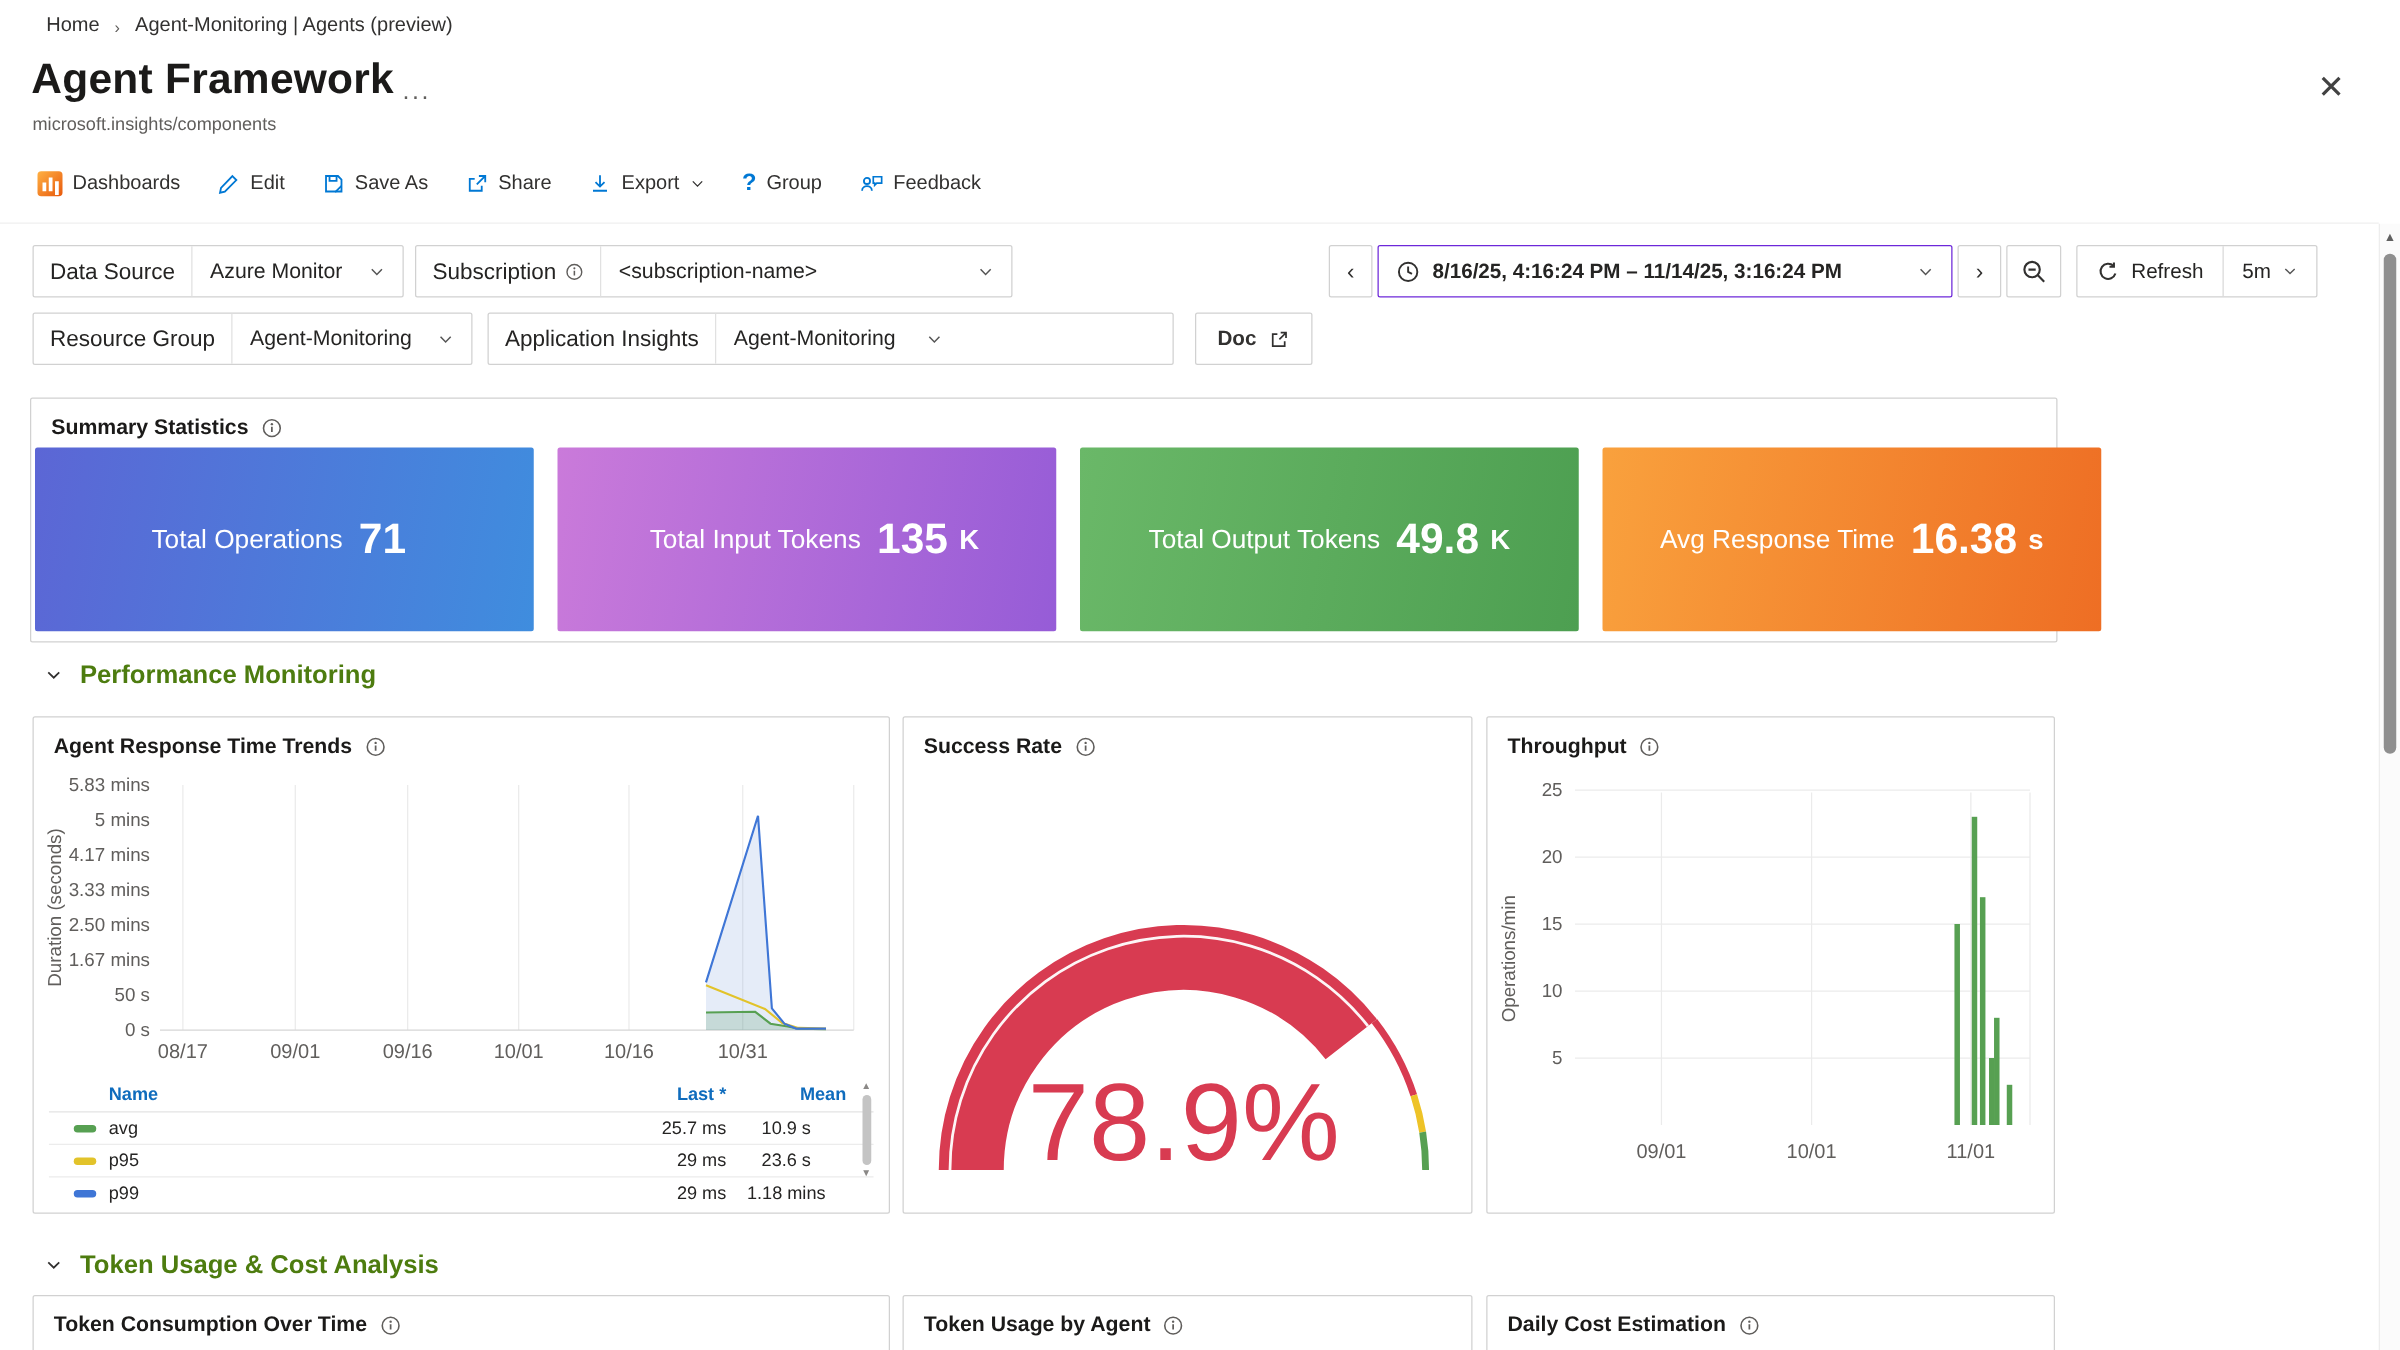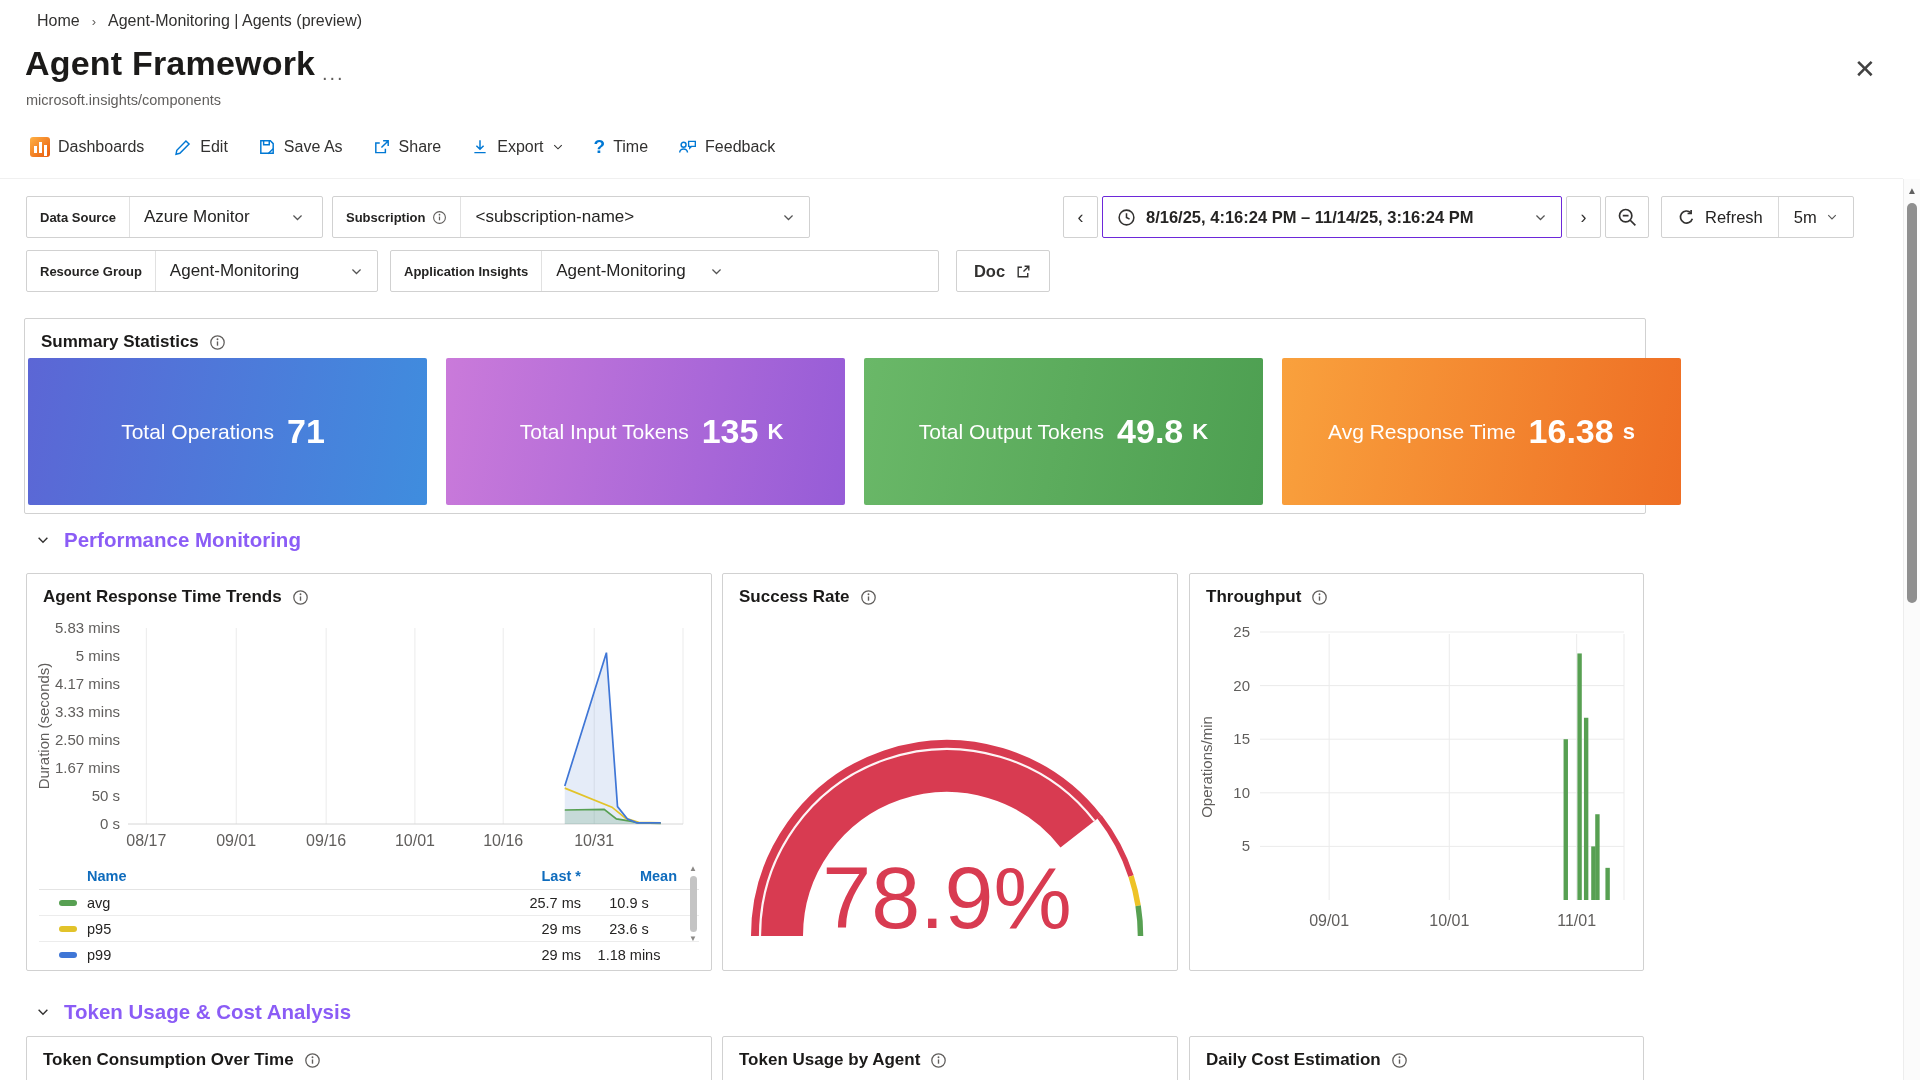--- a/index.html
+++ b/index.html
@@ -24,21 +24,21 @@
     position:relative; }
   .wb-icon::before { content:""; position:absolute; left:4px; top:9px; width:3px; height:7px; background:#fff; }
   .wb-icon::after { content:""; position:absolute; left:9px; top:5px; width:3px; height:11px; background:#fff;
     box-shadow:5px 3px 0 0 #fff; }
   .help-q { color:#0078d4; font-size:19px; font-weight:600; }
   .top-divider { top:178px; left:0; width:1903px; height:1px; background:#f0f0f0; }
 
   
   .pill { position:absolute; height:42px; border:1px solid #d1d1d1; border-radius:2px; background:#fff;
     display:flex; align-items:stretch; }
-  .pill-label { display:flex; align-items:center; gap:7px; padding:0 13px; font-size:13px; font-weight:700;
+  .pill-label { display:flex; align-items:center; gap:7px; padding:0 13px; font-size:18px; font-weight:400;
     border-right:1px solid #e1e1e1; white-space:nowrap; }
   .pill-value { display:flex; align-items:center; padding:0 14px; font-size:17px; white-space:nowrap; cursor:pointer; }
   .pill-value .chev { margin-left:auto; }
   .sq-btn { position:absolute; height:42px; border:1px solid #d1d1d1; border-radius:2px; background:#fff;
     display:flex; align-items:center; justify-content:center; font-size:18px; color:#323130; cursor:pointer; }
   .time-pill { position:absolute; height:42px; border:1px solid #6d28d9; border-radius:2px; background:#fff;
     display:flex; align-items:center; gap:10px; padding:0 14px; cursor:pointer; }
   .time-pill .tx { font-size:16.5px; font-weight:600; }
   .refresh-group { position:absolute; height:42px; border:1px solid #d1d1d1; border-radius:2px; background:#fff;
     display:flex; align-items:stretch; }
@@ -50,21 +50,21 @@
   .panel-title { display:flex; align-items:center; gap:10px; padding:13px 16px 0 16px;
     font-size:17px; font-weight:600; color:#1b1a19; }
   .tiles { position:absolute; left:28px; top:358px; display:flex; gap:19px; }
   .tile { width:399px; height:147px; border-radius:2px; color:#fff; display:flex;
     align-items:center; justify-content:center; gap:13px; }
   .tile .t-label { font-size:21px; }
   .tile .t-value { font-size:34px; font-weight:700; }
   .tile .t-unit { font-size:22px; font-weight:700; margin-left:-4px; }
 
   .section-head { position:absolute; display:flex; align-items:center; gap:14px; cursor:pointer; }
-  .section-head .s-txt { font-size:20.5px; font-weight:600; color:#8b5cf6; }
+  .section-head .s-txt { font-size:20.5px; font-weight:600; color:#4d7c0f; }
 
   
   .legend { position:absolute; left:12px; top:288px; width:660px; height:104px; overflow:hidden; font-size:14.5px; }
   .lhead { display:flex; height:28px; align-items:center; color:#0f6cbd; font-weight:700;
     border-bottom:1px solid #e4e4e4; }
   .lhead .h-name { padding-left:48px; flex:1; cursor:pointer; }
   .lhead .h-last { width:110px; text-align:right; cursor:pointer; }
   .lhead .h-mean { width:96px; text-align:right; margin-right:22px; cursor:pointer; }
   .lrow { display:flex; height:26px; align-items:center; border-bottom:1px solid #ececec; color:#252423; }
   .lrow .pillc { width:18px; height:6px; border-radius:3px; margin:0 10px 0 20px; }
@@ -125,21 +125,21 @@
     <svg width="18" height="18" viewBox="0 0 16 16">
       <path d="M8 2v7.5M4.8 6.8L8 10l3.2-3.2M3 13h10" fill="none" stroke="#0078d4" stroke-width="1.3"></path>
     </svg>
     <span>Export</span>
     <svg class="chev" width="12" height="12" viewBox="0 0 16 16">
       <path d="M3 5.5l5 5 5-5" fill="none" stroke="#323130" stroke-width="1.4"></path>
     </svg>
   </div>
   <div class="tb-item">
     <span class="help-q">?</span>
-    <span>Time</span>
+    <span>Group</span>
   </div>
   <div class="tb-item">
     <svg width="19" height="18" viewBox="0 0 17 16">
       <circle cx="5" cy="6" r="2.2" fill="none" stroke="#0078d4" stroke-width="1.3"></circle>
       <path d="M1.5 13c0-2.3 2-3.3 3.5-3.3S8.5 10.7 8.5 13" fill="none" stroke="#0078d4" stroke-width="1.3"></path>
       <path d="M9.5 3h6v4.5h-3.5L10.5 9V7.5h-1z" fill="none" stroke="#0078d4" stroke-width="1.2"></path>
     </svg>
     <span>Feedback</span>
   </div>
 </div>

